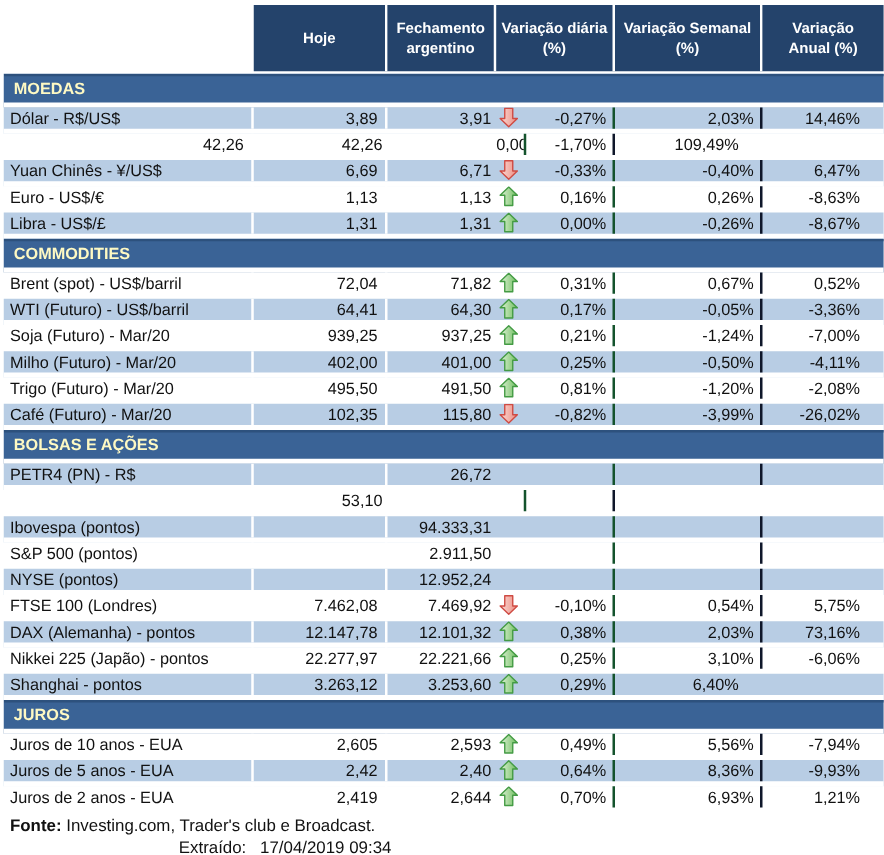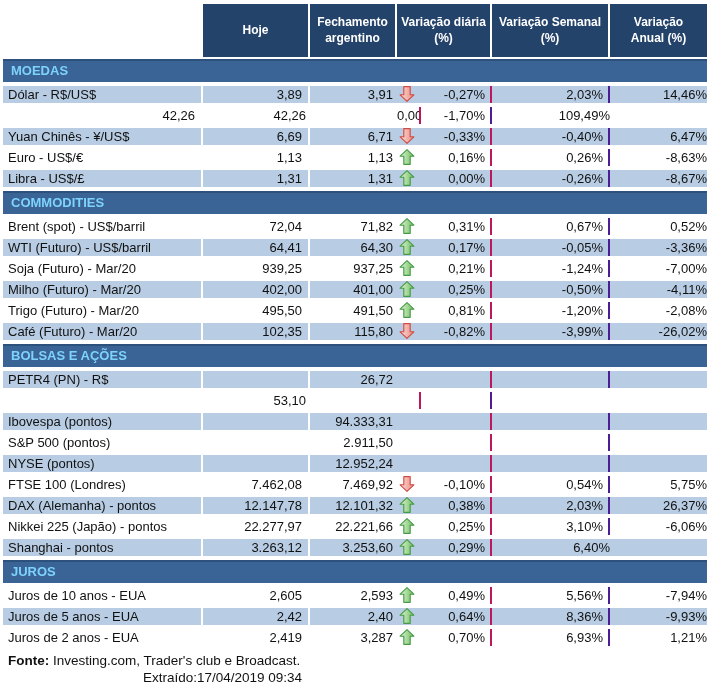--- a/index.html
+++ b/index.html
@@ -44,21 +44,21 @@
   }
   .hcell:last-child { border-right: none; }
   .hcell span { display: block; white-space: nowrap; }
   
   .band {
     height: 27px;
     box-sizing: border-box;
     border-bottom: 4px solid #ffffff;
     background: var(--c-band);
     box-shadow: inset 0 2px 0 var(--c-band-edge);
-    color: #7dd3fc;
+    color: #fef9c3;
     font-weight: bold;
     font-size: 13px;
     line-height: 23px;
     padding-left: 8px;
   }
   
   .row {
     display: grid;
     grid-template-columns: 200px 107px 87px 24px 71px 118px 97px;
     height: 21px;
@@ -73,29 +73,29 @@
     line-height: 17px;
     white-space: nowrap;
     overflow: hidden;
   }
   .c-label { padding-left: 5px; border-right: 2px solid #ffffff; }
   .c-num { text-align: right; }
   .c-hoje { padding-right: 6px; border-right: 2px solid #ffffff; }
   .c-fech { padding-right: 4px; }
   .c-arrow { position: relative; }
   .c-arrow svg { display: block; margin: -1px auto 0 2px; }
-  .c-dia { padding-right: 5px; border-right: 2px solid #be185d; }
-  .c-sem { padding-right: 5px; border-right: 2px solid #4c1d95; }
-  .c-anu { padding-right: 0; }
+  .c-dia { padding-right: 5px; border-right: 2px solid #14532d; }
+  .c-sem { padding-right: 5px; border-right: 2px solid #0f172a; }
+  .c-anu { padding-right: 19px; }
   
   .footer { margin-top: 2px; font-size: 13.5px; }
   .fonte-line { padding-left: 5px; height: 17px; line-height: 17px; }
   .extraido-line { padding-left: 140px; height: 17px; line-height: 17px; }
   .bold { font-weight: bold; }
-  .extraido-label { }
+  .extraido-label { margin-right: 11px; }
 </style>
 </head>
 <body>
 
 <svg width="0" height="0" style="position:absolute" aria-hidden="true">
   <defs>
     <linearGradient id="gUp" x1="0" y1="0" x2="1" y2="0">
       <stop offset="0" stop-color="#e2f3da"></stop>
       <stop offset="1" stop-color="#6cbd5c"></stop>
     </linearGradient>
@@ -335,21 +335,21 @@
     <div class="cell c-label">DAX (Alemanha) - pontos</div>
     <div class="cell c-num c-hoje">12.147,78</div>
     <div class="cell c-num c-fech">12.101,32</div>
     <div class="cell c-arrow">
           <svg width="16" height="18" viewBox="0 0 20 20">
             <polygon points="10,0.8 18.6,9 14,9 14,19.2 6,19.2 6,9 1.4,9" fill="url(#gUp)" stroke="#449B44" stroke-width="1.4" stroke-linejoin="round"></polygon>
           </svg>
         </div>
     <div class="cell c-num c-dia">0,38%</div>
     <div class="cell c-num c-sem">2,03%</div>
-    <div class="cell c-num c-anu">26,37%</div>
+    <div class="cell c-num c-anu">73,16%</div>
   </div>
       <div class="row">
     <div class="cell c-label">Nikkei 225 (Japão) - pontos</div>
     <div class="cell c-num c-hoje">22.277,97</div>
     <div class="cell c-num c-fech">22.221,66</div>
     <div class="cell c-arrow">
           <svg width="16" height="18" viewBox="0 0 20 20">
             <polygon points="10,0.8 18.6,9 14,9 14,19.2 6,19.2 6,9 1.4,9" fill="url(#gUp)" stroke="#449B44" stroke-width="1.4" stroke-linejoin="round"></polygon>
           </svg>
         </div>
@@ -392,21 +392,21 @@
             <polygon points="10,0.8 18.6,9 14,9 14,19.2 6,19.2 6,9 1.4,9" fill="url(#gUp)" stroke="#449B44" stroke-width="1.4" stroke-linejoin="round"></polygon>
           </svg>
         </div>
     <div class="cell c-num c-dia">0,64%</div>
     <div class="cell c-num c-sem">8,36%</div>
     <div class="cell c-num c-anu">-9,93%</div>
   </div>
       <div class="row">
     <div class="cell c-label">Juros de 2 anos - EUA</div>
     <div class="cell c-num c-hoje">2,419</div>
-    <div class="cell c-num c-fech">3,287</div>
+    <div class="cell c-num c-fech">2,644</div>
     <div class="cell c-arrow">
           <svg width="16" height="18" viewBox="0 0 20 20">
             <polygon points="10,0.8 18.6,9 14,9 14,19.2 6,19.2 6,9 1.4,9" fill="url(#gUp)" stroke="#449B44" stroke-width="1.4" stroke-linejoin="round"></polygon>
           </svg>
         </div>
     <div class="cell c-num c-dia">0,70%</div>
     <div class="cell c-num c-sem">6,93%</div>
     <div class="cell c-num c-anu">1,21%</div>
   </div>
     </div>

